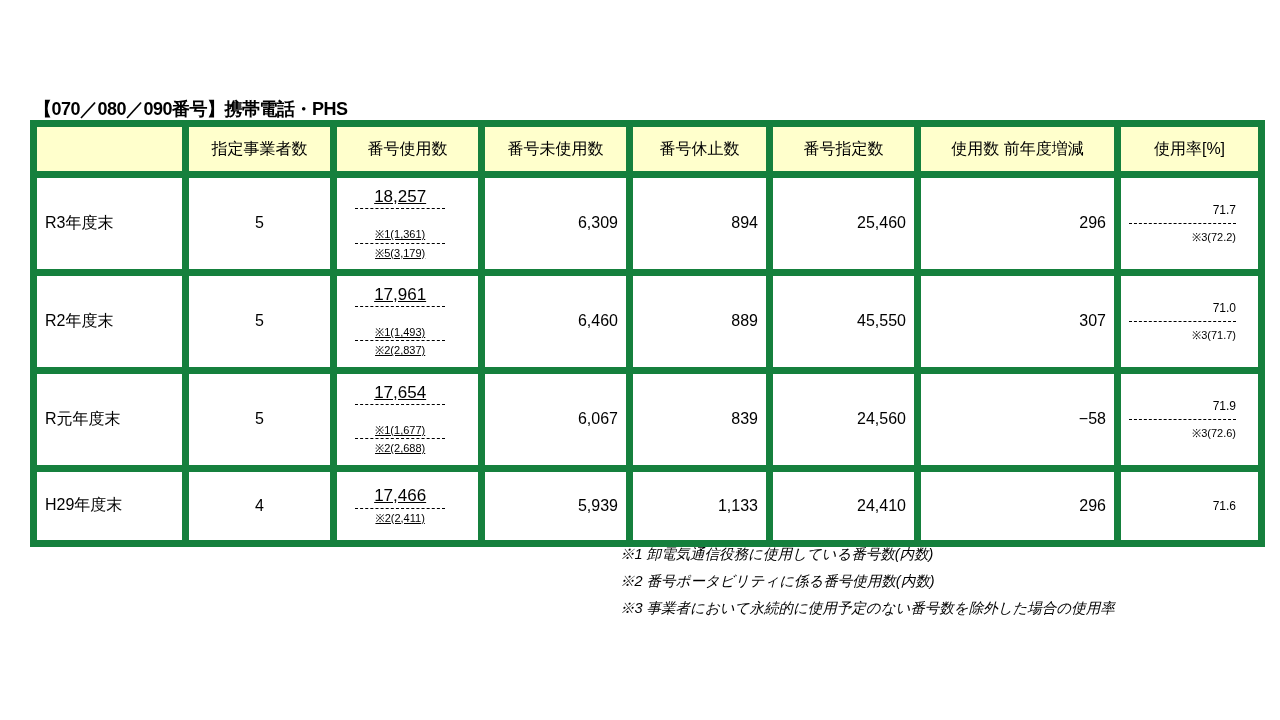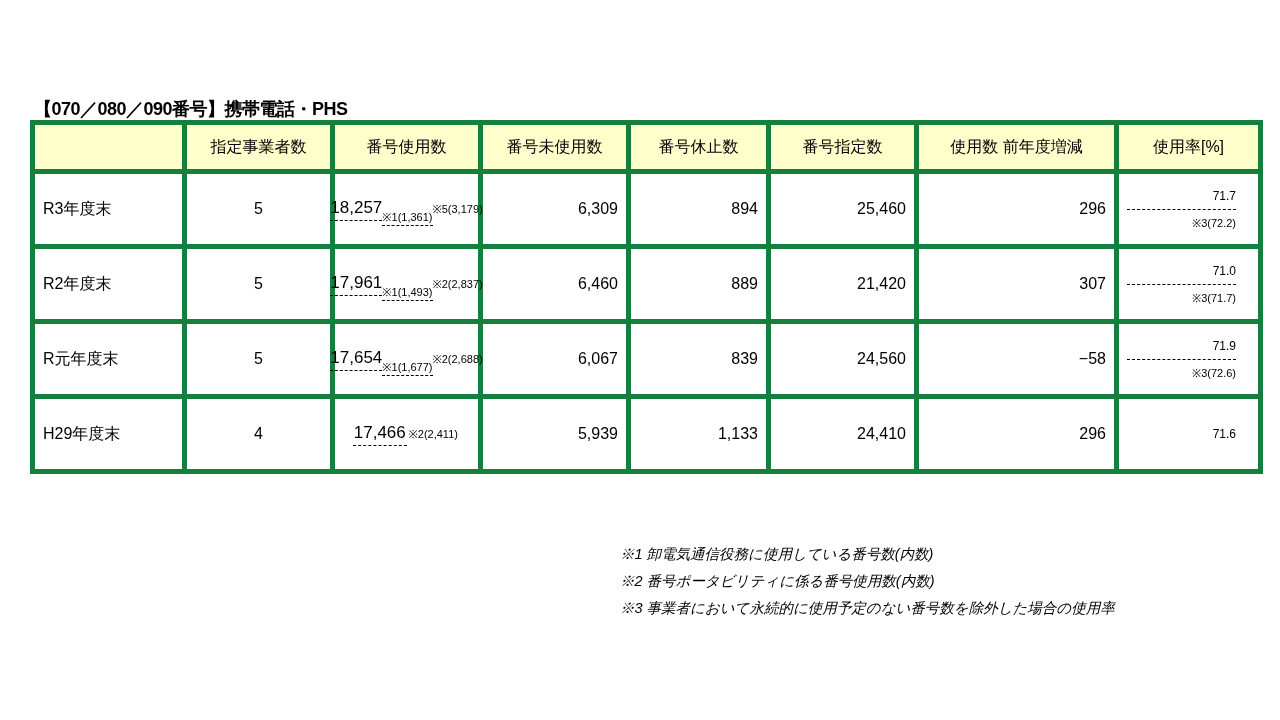--- a/index.html
+++ b/index.html
@@ -30,21 +30,21 @@
   }
   table.main {
     position: absolute;
     left: 30px;
     top: 120px;
     border-collapse: collapse;
     table-layout: fixed;
     width: 1228px;
   }
   table.main th, table.main td {
-    border: 5px solid #15803d;
+    border: 7px solid #15803d;
     padding: 8px;
     font-size: 16px;
     font-weight: normal;
     vertical-align: middle;
   }
   thead th {
     background: #ffffcc;
     height: 28px;
     text-align: center;
     font-size: 16px;
@@ -64,26 +64,26 @@
     padding-left: 14px;
     font-size: 17px;
     white-space: nowrap;
   }
   .ctr { text-align: center; font-size: 17px; }
   .rgt { text-align: right; padding-right: 14px; font-size: 17px; }
 
   
   .stack {
     display: flex;
-    flex-direction: row;
-    align-items: center;
+    flex-direction: column;
     justify-content: center;
     height: 100%;
     padding: 0 10px;
     box-sizing: border-box;
+    text-decoration: underline;
   }
   .stack .big {
     font-size: 17px;
     border-bottom: 1px dashed #000;
     width: 86%;
     text-align: center;
     padding-bottom: 1px;
     line-height: 1.25;
   }
   .stack .note {
@@ -189,21 +189,21 @@
         <td class="ctr">5</td>
         <td>
           <div class="stack">
             <div class="big">17,961</div>
             <div class="note dashed">※1(1,493)</div>
             <div class="note">※2(2,837)</div>
           </div>
         </td>
         <td class="rgt">6,460</td>
         <td class="rgt">889</td>
-        <td class="rgt">21,420</td>
+        <td class="rgt">45,550</td>
         <td class="rgt">307</td>
         <td>
           <div class="ratecell">
             <div class="rnum">71.0</div>
             <div class="rnote">※3(71.7)</div>
           </div>
         </td>
       </tr>
 
       <tr>

